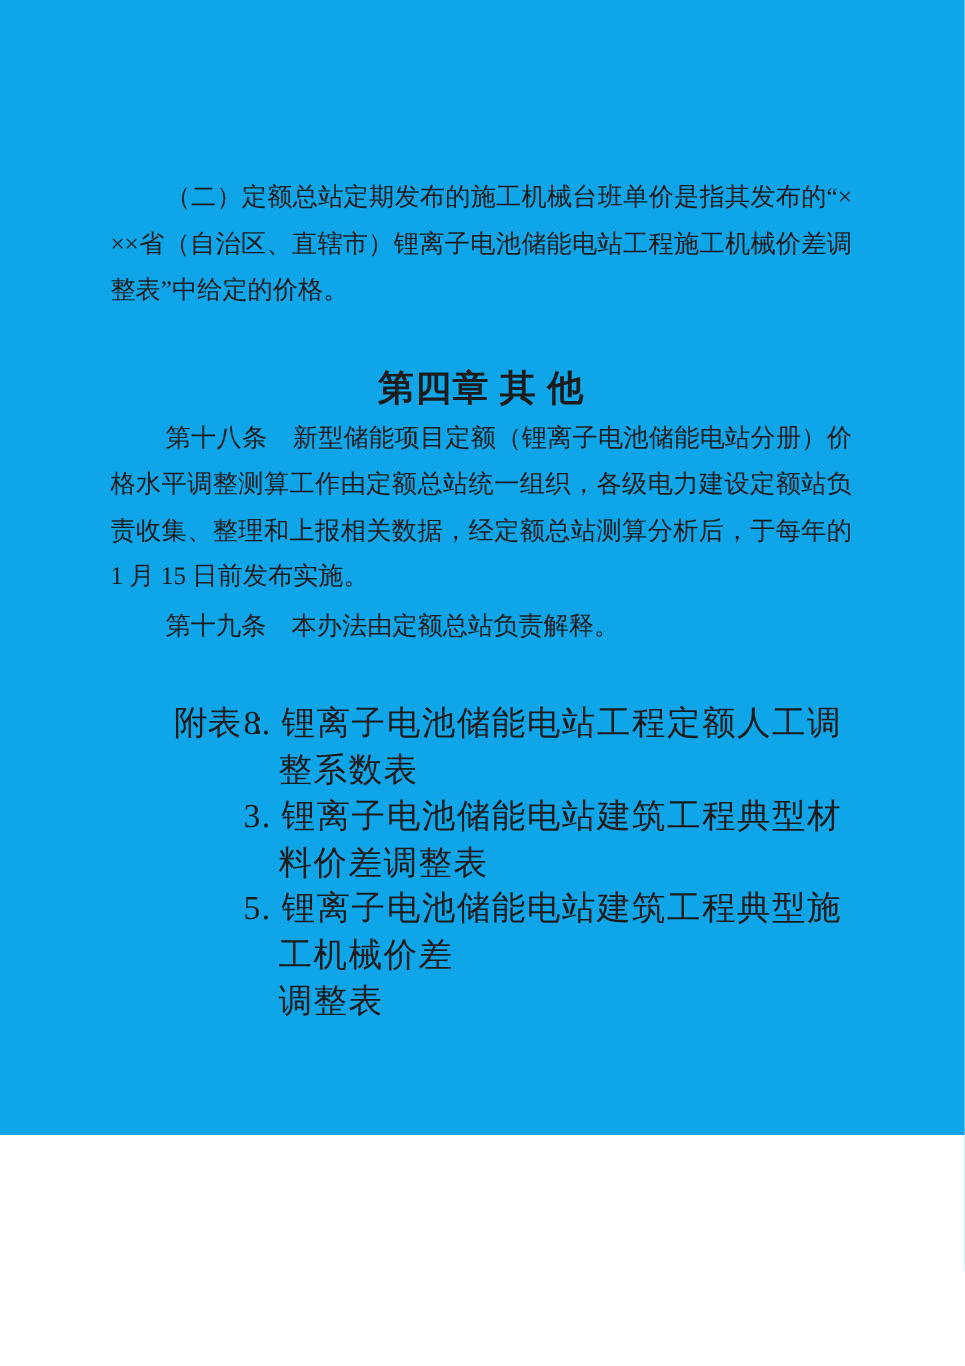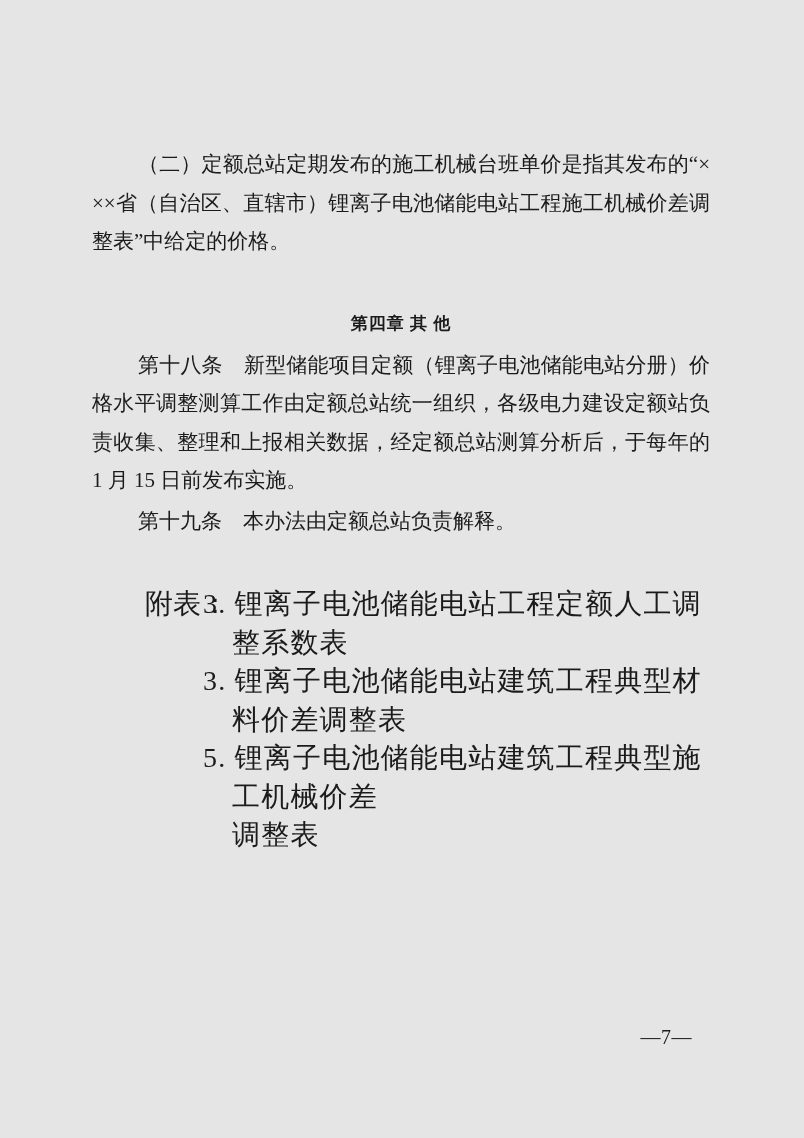--- a/index.html
+++ b/index.html
@@ -3,22 +3,22 @@
 <meta charset="utf-8">
 <style>
   html, body {
     margin: 0;
     padding: 0;
     background: #ffffff;
   }
   .page {
     position: relative;
     width: 804px;
-    height: 1138px;
-    background: #e5e5e5;
+    height: 946px;
+    background: #0ea5e9;
     overflow: hidden;
     font-family: "Liberation Serif", "DejaVu Serif", serif;
     color: #1b1b1b;
   }
   .content {
     position: absolute;
     left: 92px;
     top: 0;
     width: 618px;
     padding-top: 145px;
@@ -29,21 +29,21 @@
     line-height: 38.5px;
     text-align: justify;
     text-justify: inter-character;
     text-indent: 46px;
     word-break: break-all;
   }
   p.after-heading { margin-top: 0; }
   p.tight { margin-top: 2px; }
   h2.chapter {
     margin: 43px 0 2px 0;
-    font-size: 17px;
+    font-size: 30px;
     line-height: 40px;
     font-weight: bold;
     text-align: center;
     letter-spacing: 1px;
   }
   .annex {
     display: flex;
     margin-top: 45px;
     padding-left: 53px;
     font-size: 28px;
@@ -85,21 +85,21 @@
 
     <h2 class="chapter">第四章 其 他</h2>
 
     <p class="body after-heading">第十八条　新型储能项目定额（锂离子电池储能电站分册）价格水平调整测算工作由定额总站统一组织，各级电力建设定额站负责收集、整理和上报相关数据，经定额总站测算分析后，于每年的 1 月 15 日前发布实施。</p>
 
     <p class="body tight">第十九条　本办法由定额总站负责解释。</p>
 
     <div class="annex">
       <div class="annex-label">附表：</div>
       <div class="annex-items">
-        <div class="annex-item">3. 锂离子电池储能电站工程定额人工调整系数表</div>
+        <div class="annex-item">8. 锂离子电池储能电站工程定额人工调整系数表</div>
         <div class="annex-item">3. 锂离子电池储能电站建筑工程典型材料价差调整表</div>
         <div class="annex-item">5. 锂离子电池储能电站建筑工程典型施工机械价差
 调整表</div>
       </div>
     </div>
 
   </div>
 
   <div class="page-number">—7—</div>
 </div>

